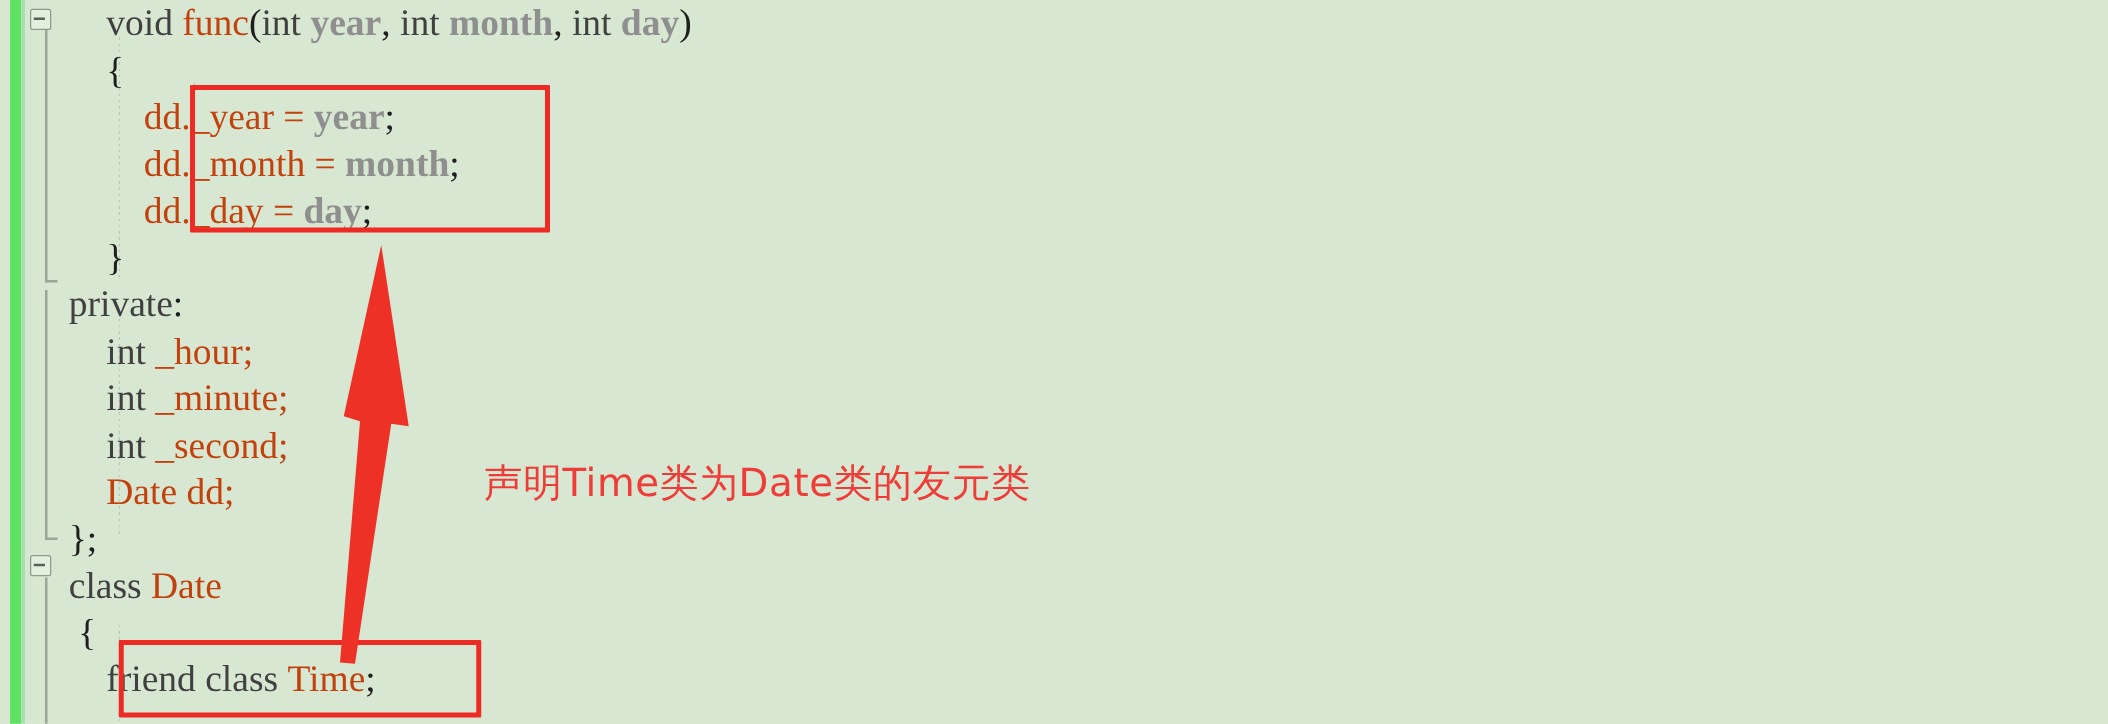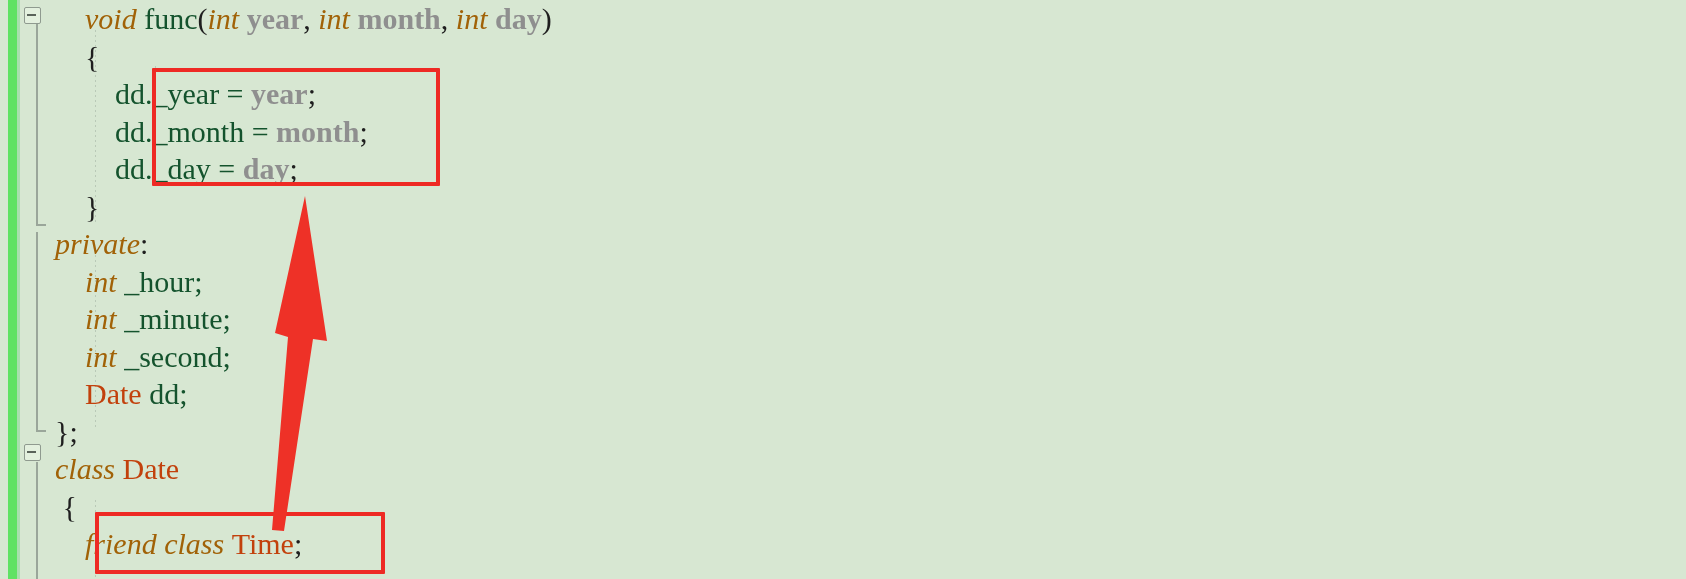--- a/index.html
+++ b/index.html
@@ -23,24 +23,24 @@
 
   
   .indentguide{position:absolute;width:1px;
     background:repeating-linear-gradient(to bottom,#b9c9b7 0 2px,transparent 2px 5px);}
 
   
   .code{position:absolute;left:0;top:0;white-space:pre;
         font-family:"Liberation Serif","DejaVu Serif",serif;
         font-size:30px;line-height:37.5px;color:#1c1c1c;}
   .line{position:absolute;white-space:pre;}
-  .kw{color:#a16207;font-style:italic;}
+  .kw{color:#404040;}
   .ty{color:#c2410c;}
   .id{color:#8f8f8f;font-weight:bold;}
-  .pl{color:#14532d;font-family:Liberation Serif, serif;}
+  .pl{color:#c2410c;font-family:Liberation Serif, serif;}
   .pn{color:#1e1e1e;}
 
   
   .redbox{position:absolute;border:4px solid #ee2a24;border-radius:1px;
           box-sizing:border-box;pointer-events:none;}
   .note{position:absolute;color:#ef3c38;font-size:31px;
         font-family:"DejaVu Sans","Liberation Sans",sans-serif;
         white-space:nowrap;letter-spacing:0.5px;}
   .arrowsvg{position:absolute;left:0;top:0;width:1686px;height:579px;
             pointer-events:none;overflow:visible;}
@@ -72,14 +72,15 @@
 
   <div class="code" id="code-root"><div class="line" style="left: 55px; top: 0px;"><span class="pl">    </span><span class="kw">void</span><span class="pl"> </span><span class="pl">func</span><span class="pn">(</span><span class="kw">int</span><span class="pl"> </span><span class="id">year</span><span class="pn">, </span><span class="kw">int</span><span class="pl"> </span><span class="id">month</span><span class="pn">, </span><span class="kw">int</span><span class="pl"> </span><span class="id">day</span><span class="pn">)</span></div><div class="line" style="left: 55px; top: 37.5px;"><span class="pn">    {</span></div><div class="line" style="left: 55px; top: 75px;"><span class="pl">        dd._year = </span><span class="id">year</span><span class="pn">;</span></div><div class="line" style="left: 55px; top: 112.5px;"><span class="pl">        dd._month = </span><span class="id">month</span><span class="pn">;</span></div><div class="line" style="left: 55px; top: 150px;"><span class="pl">        dd._day = </span><span class="id">day</span><span class="pn">;</span></div><div class="line" style="left: 55px; top: 187.5px;"><span class="pn">    }</span></div><div class="line" style="left: 55px; top: 225px;"><span class="kw">private</span><span class="pn">:</span></div><div class="line" style="left: 55px; top: 262.5px;"><span class="pl">    </span><span class="kw">int</span><span class="pl"> _hour;</span></div><div class="line" style="left: 55px; top: 300px;"><span class="pl">    </span><span class="kw">int</span><span class="pl"> _minute;</span></div><div class="line" style="left: 55px; top: 337.5px;"><span class="pl">    </span><span class="kw">int</span><span class="pl"> _second;</span></div><div class="line" style="left: 55px; top: 375px;"><span class="pl">    </span><span class="ty">Date</span><span class="pl"> dd;</span></div><div class="line" style="left: 55px; top: 412.5px;"><span class="pn">};</span></div><div class="line" style="left: 55px; top: 450px;"><span class="kw">class</span><span class="pl"> </span><span class="ty">Date</span></div><div class="line" style="left: 55px; top: 487.5px;"><span class="pn"> {</span></div><div class="line" style="left: 55px; top: 525px;"><span class="pl">    </span><span class="kw">friend</span><span class="pl"> </span><span class="kw">class</span><span class="pl"> </span><span class="ty">Time</span><span class="pn">;</span></div></div>
 
   <div class="redbox" style="left:152px;top:68px;width:288px;height:118px;"></div>
   <div class="redbox" style="left:95px;top:512px;width:290px;height:62px;"></div>
 
   <svg class="arrowsvg" viewBox="0 0 1686 579">
     <polygon points="272,530 288,337 275,333 305,196 327,341 313,339 284,531" fill="#ee3127"></polygon>
   </svg>
 
+  <div class="note" style="left:387px;top:366px;">声明Time类为Date类的友元类</div>
 
 </div>
 
 </body></html>

